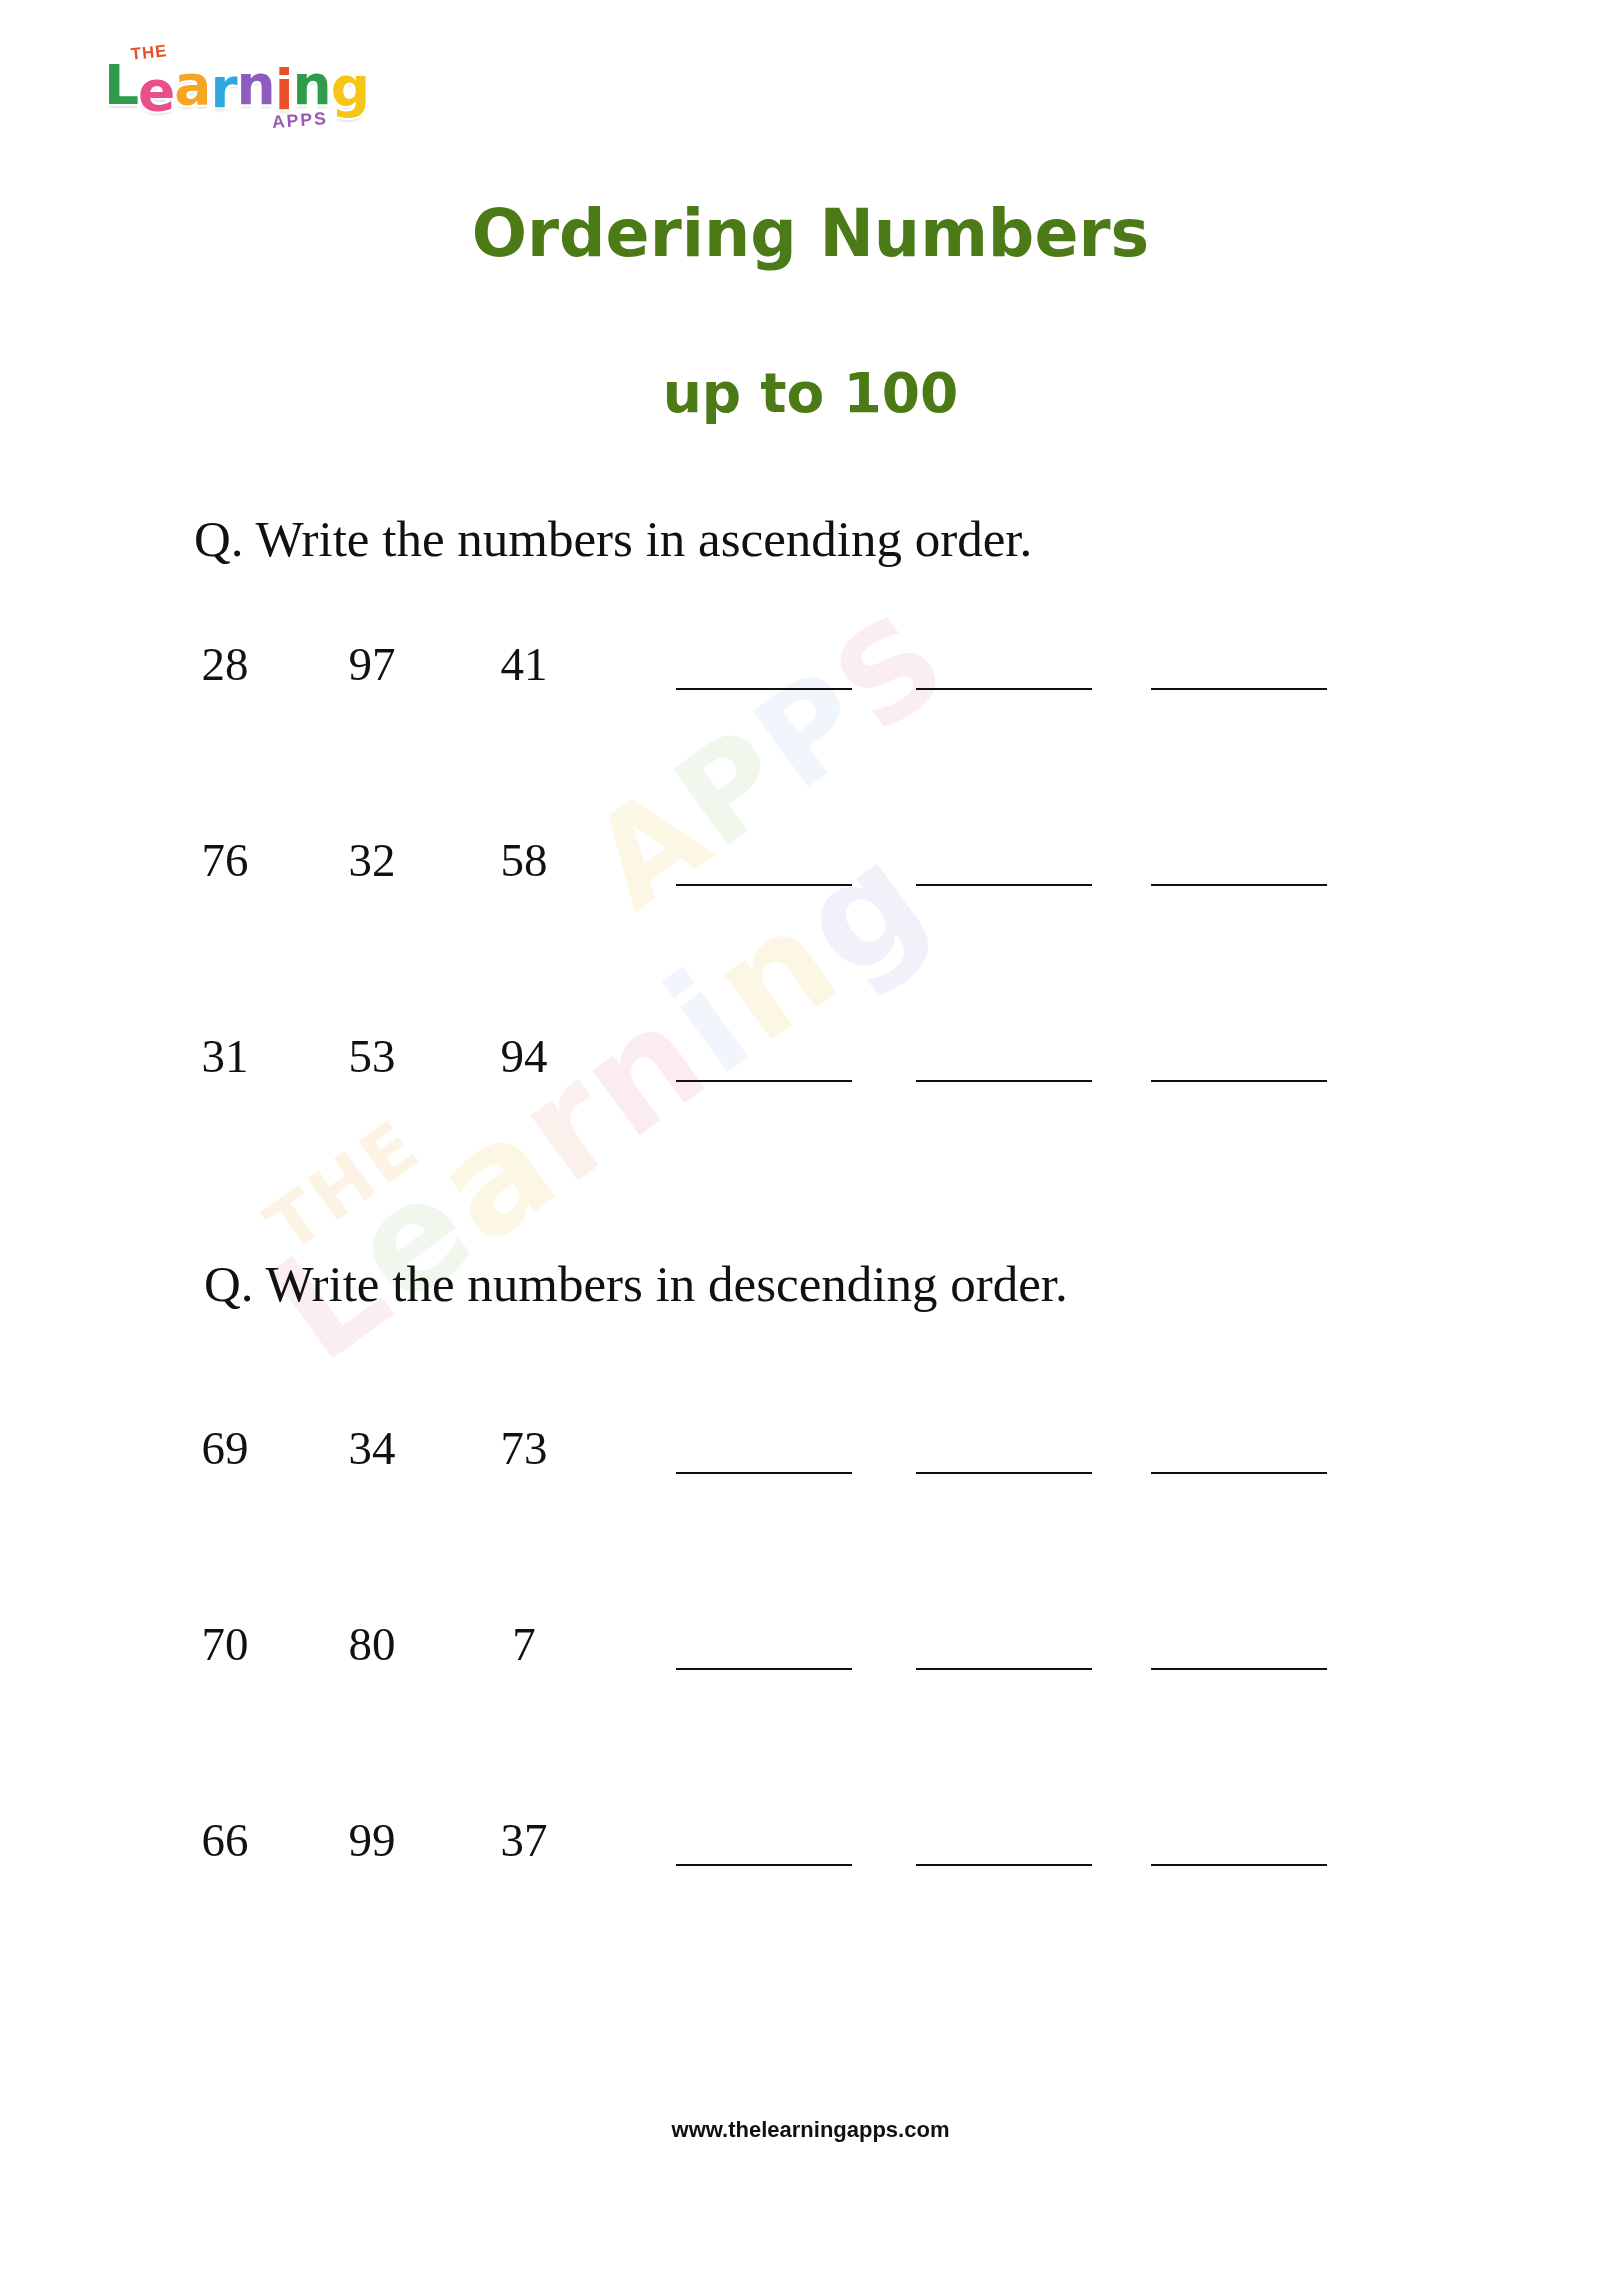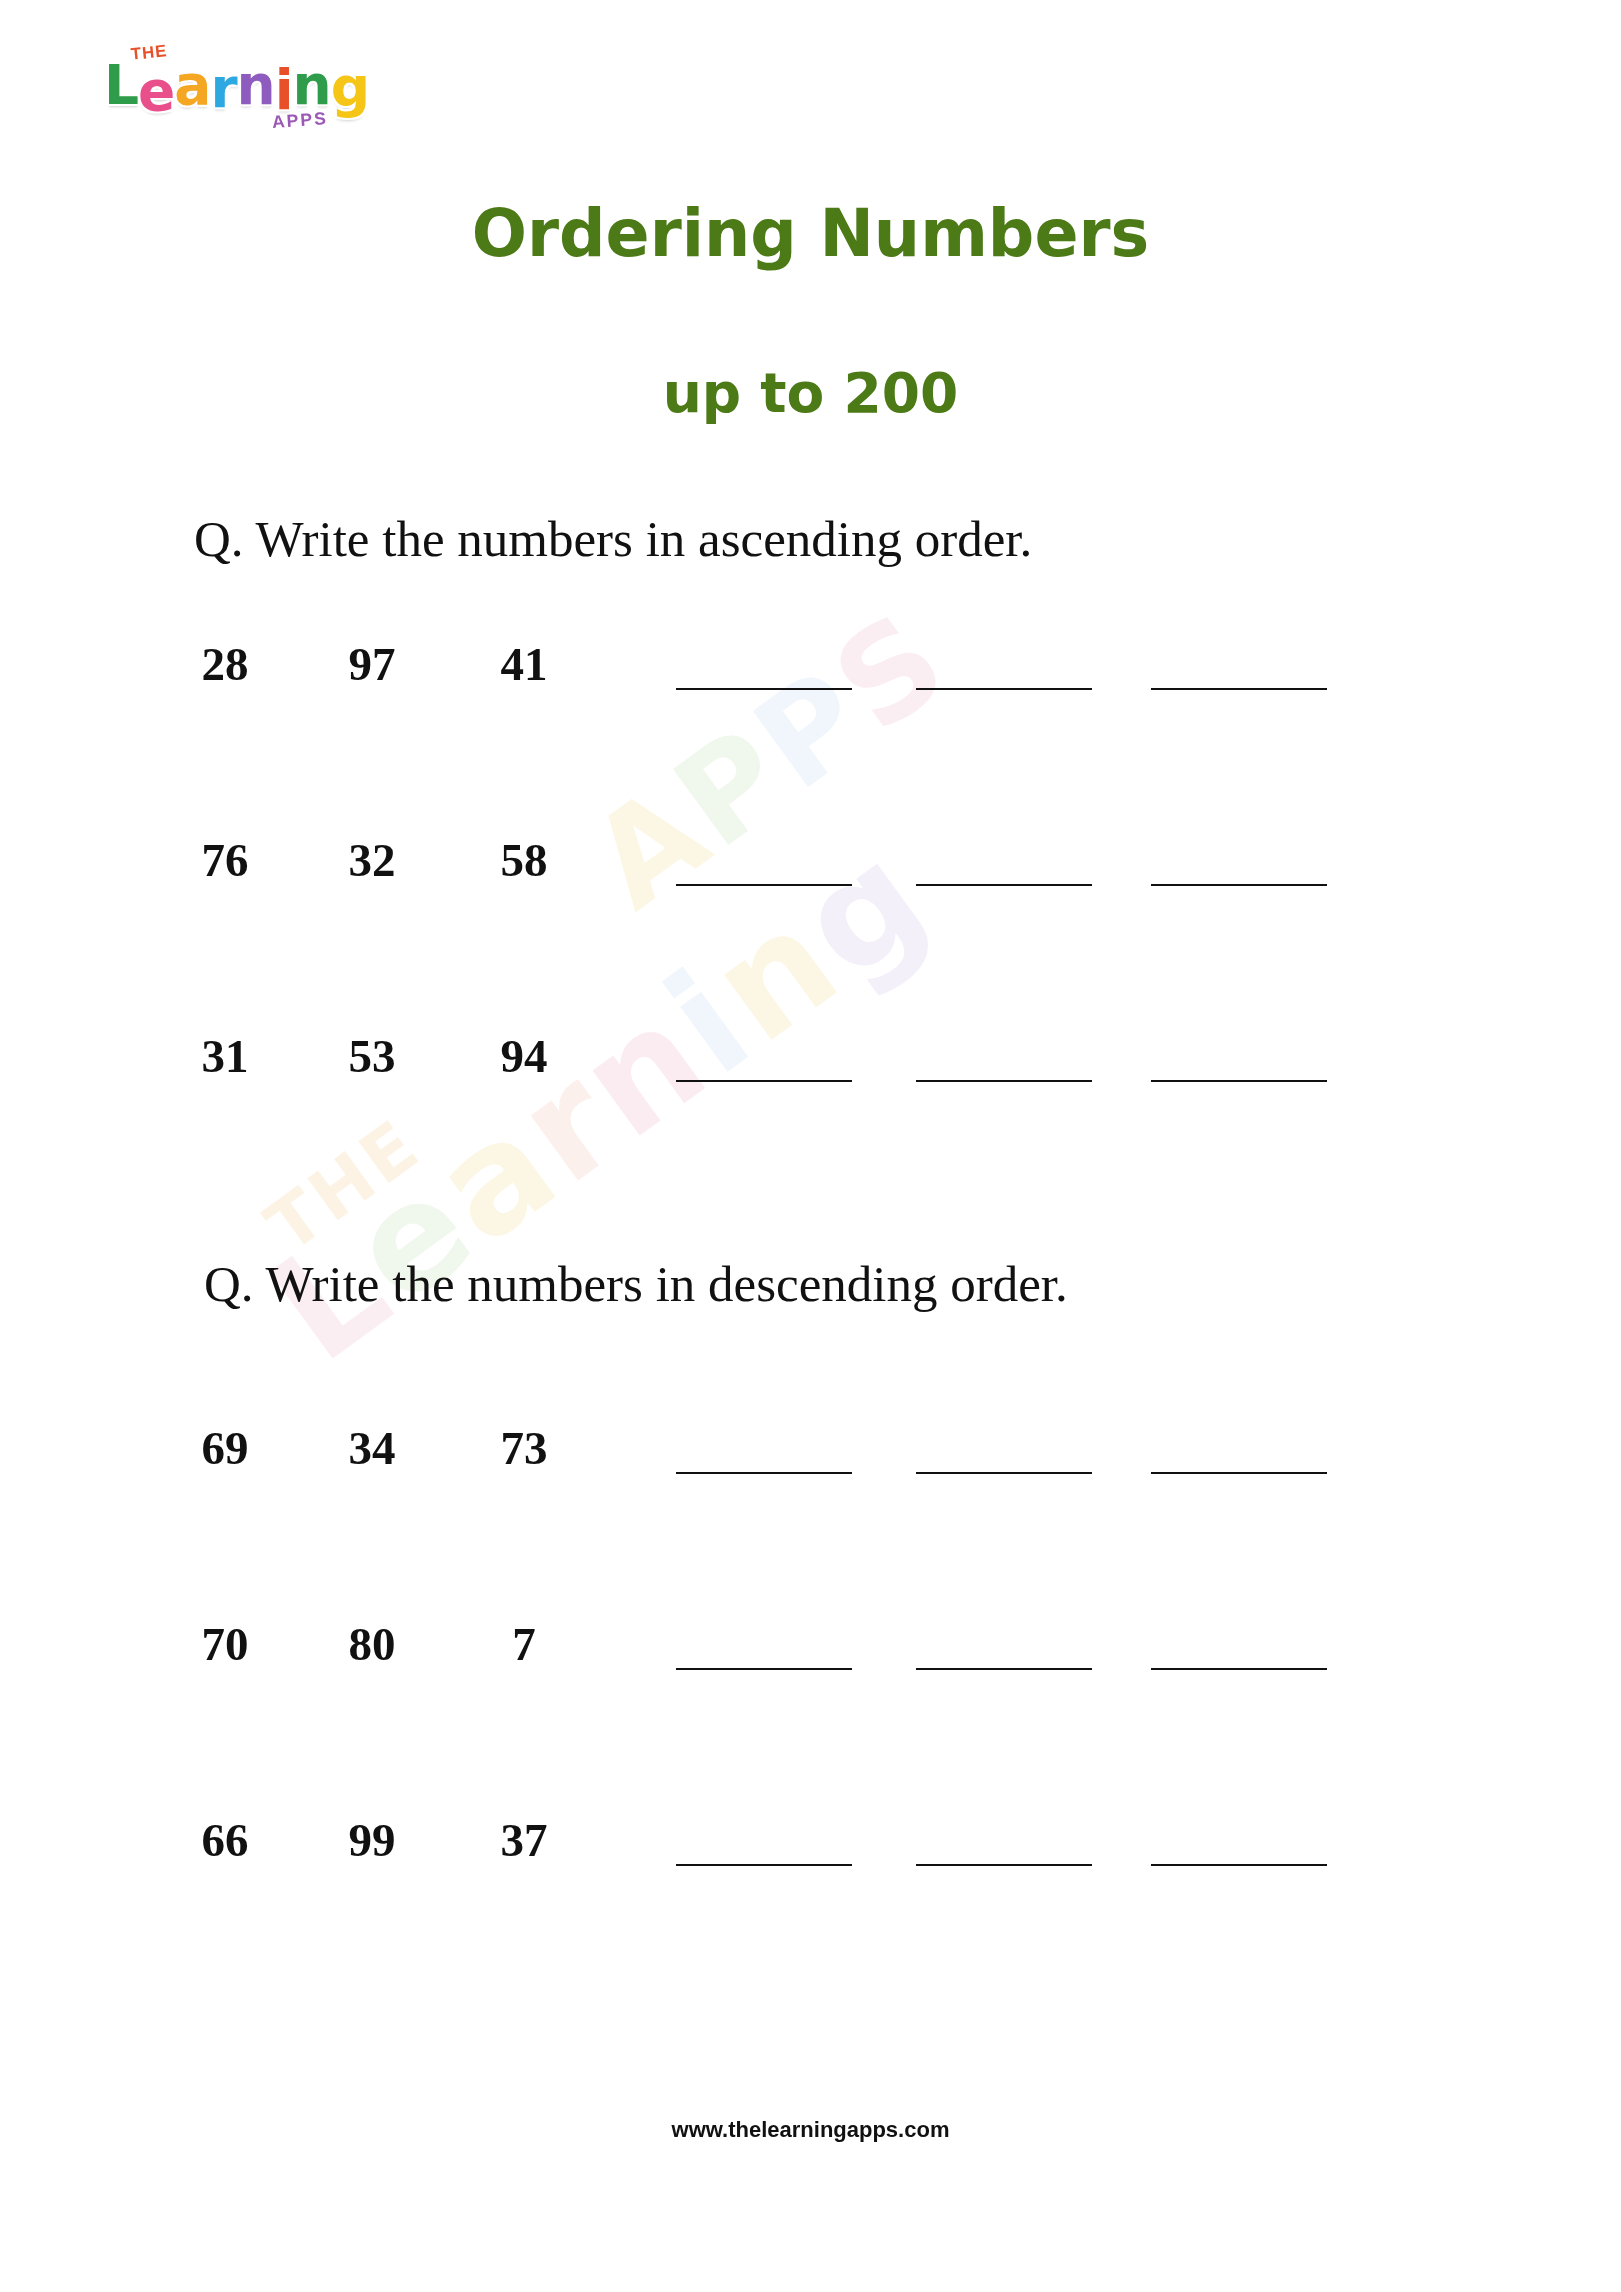--- a/index.html
+++ b/index.html
@@ -146,21 +146,20 @@
   .row {
     position: absolute;
     height: 59px;
   }
   .num {
     position: absolute;
     font-size: 47px;
     color: #111111;
     text-align: center;
     width: 78px;
-    font-weight: bold;
   }
   .n0 { left: 0px; }
   .n1 { left: 147px; }
   .n2 { left: 299px; }
 
   .blank {
     position: absolute;
     border-bottom: 2.9px solid #111111;
     width: 176px;
     height: 51px;
@@ -191,21 +190,21 @@
   <div class="logo-apps">APPS</div>
 </div>
 
 <div class="watermark">
   <div class="wm-line wm-the">THE</div>
   <div class="wm-line wm-learning"><span style="color:#f3c9d8">L</span><span style="color:#cfe6c2">e</span><span style="color:#f6e3a8">a</span><span style="color:#f7cfc2">r</span><span style="color:#f2c3d4">n</span><span style="color:#cfe3f5">i</span><span style="color:#f6e3a8">n</span><span style="color:#d8cfee">g</span></div>
   <div class="wm-line wm-apps"><span style="color:#f6e3a8">A</span><span style="color:#cfe6c2">P</span><span style="color:#cfe3f5">P</span><span style="color:#f3c9d8">S</span></div>
 </div>
 
 <div class="title">Ordering Numbers</div>
-<div class="subtitle">up to 200</div>
+<div class="subtitle">up to 100</div>
 
 <div class="question" id="q1">Q. Write the numbers in ascending order.</div>
 
 <div class="row" style="left:186px; top:637px;">
   <div class="num n0">28</div>
   <div class="num n1">97</div>
   <div class="num n2">41</div>
   <div class="blank b0"></div>
   <div class="blank b1"></div>
   <div class="blank b2"></div>

